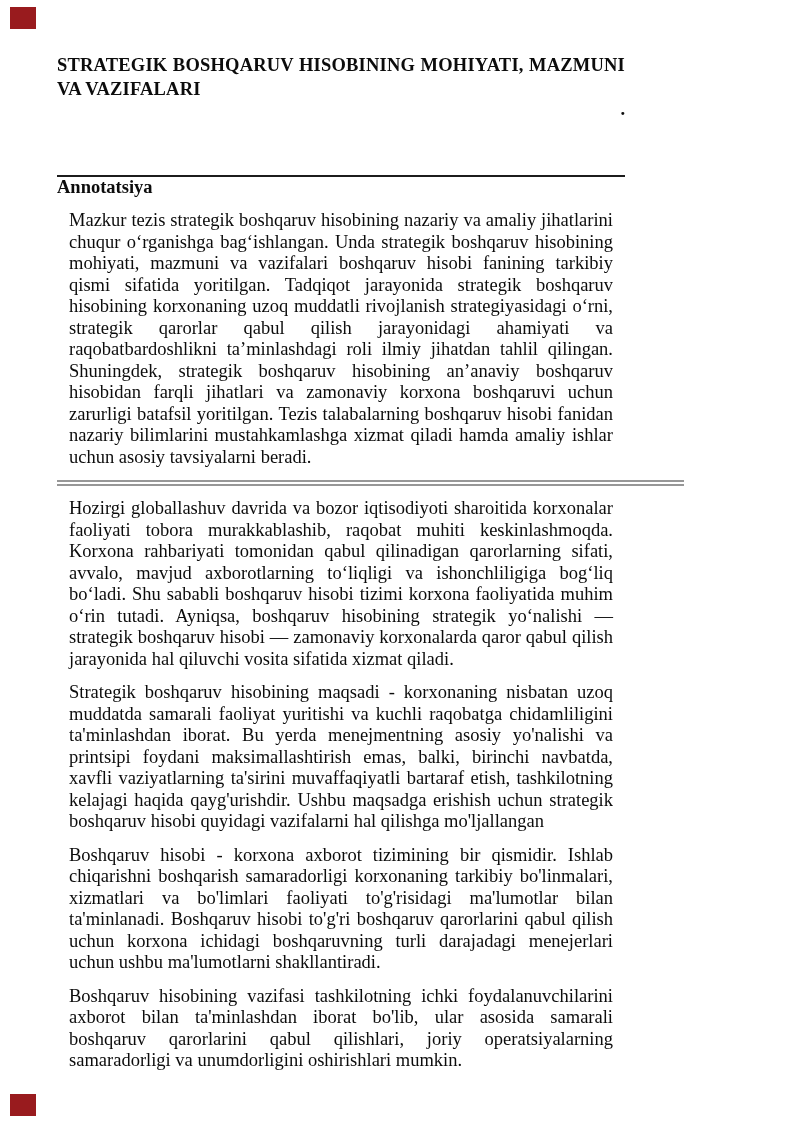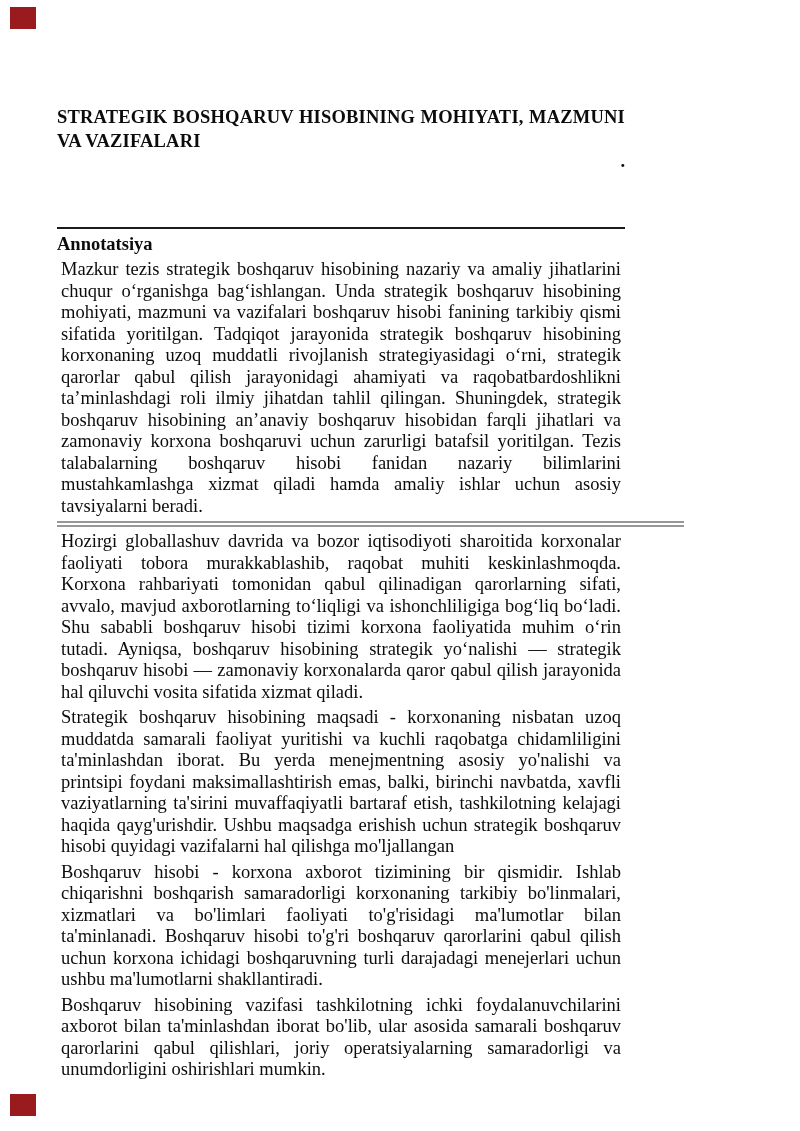--- a/index.html
+++ b/index.html
@@ -1,21 +1,21 @@
 <!DOCTYPE html>
 <html><head>
 <meta charset="utf-8">
 <style>
   html, body { margin: 0; padding: 0; background: #ffffff; }
   .page {
     position: relative;
     width: 684px;
     height: 1131px;
     box-sizing: border-box;
-    padding: 106px 59px 0 57px;
+    padding: 54px 59px 0 57px;
     background: #ffffff;
     overflow: hidden;
     font-family: "Liberation Serif", serif;
     font-size: 18.5px;
     line-height: 21.5px;
     color: #0c0c0c;
   }
   .corner-marker {
     position: absolute;
     left: 10px;
@@ -51,25 +51,25 @@
     background: #979797;
     margin: 2px 0 0 0;
     width: 637px;
   }
   h2.section-heading {
     margin: 0;
     font-size: 18.5px;
     font-weight: bold;
     line-height: 21.5px;
   }
-  h2.mt-annot  { margin-top: 5px; }
+  h2.mt-annot  { }
   h2.mt-kalit  { margin-top: 11px; }
   h2.mt-kirish { margin-top: 27px; }
   p.body-par {
-    margin: 4px;
+    margin: 12px;
     text-align: justify;
   }
 </style>
 </head>
 <body>
 
 <div class="page">
 
   <div class="corner-marker top"></div>
   <div class="corner-marker bottom"></div>

